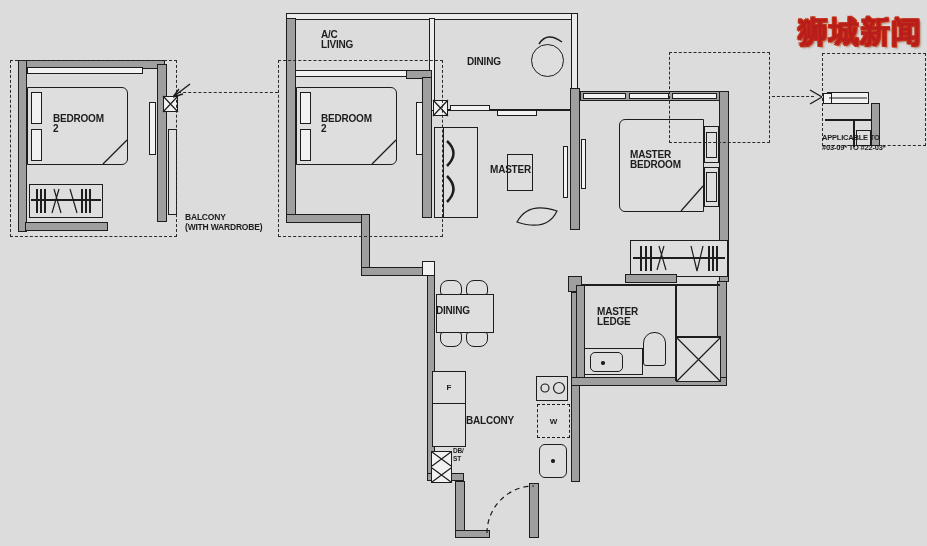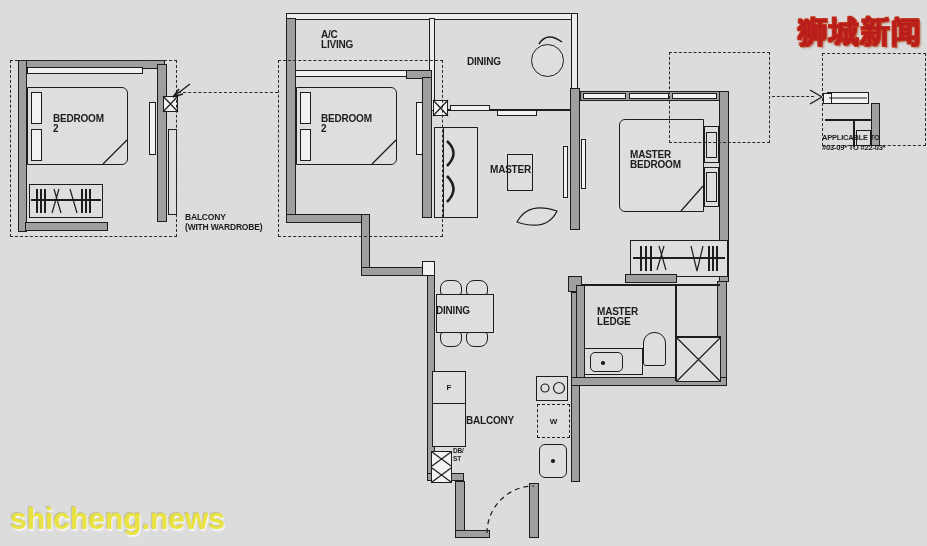--- a/index.html
+++ b/index.html
@@ -216,14 +216,13 @@
   <div class="lbl lbl-left note" style="left:185px;top:212px;width:110px">
     <span>BALCONY</span>
     <span>(WITH WARDROBE)</span>
   </div>
   <div class="lbl lbl-left app" style="left:822px;top:133px;width:105px">
     <span>APPLICABLE TO</span>
     <span>#03-09* TO #22-03*</span>
   </div>
 
   <div class="wm-cn">狮城新闻</div>
-  <div class="wm-url">shicheng.news</div>
 </div>
 
 </body></html>

